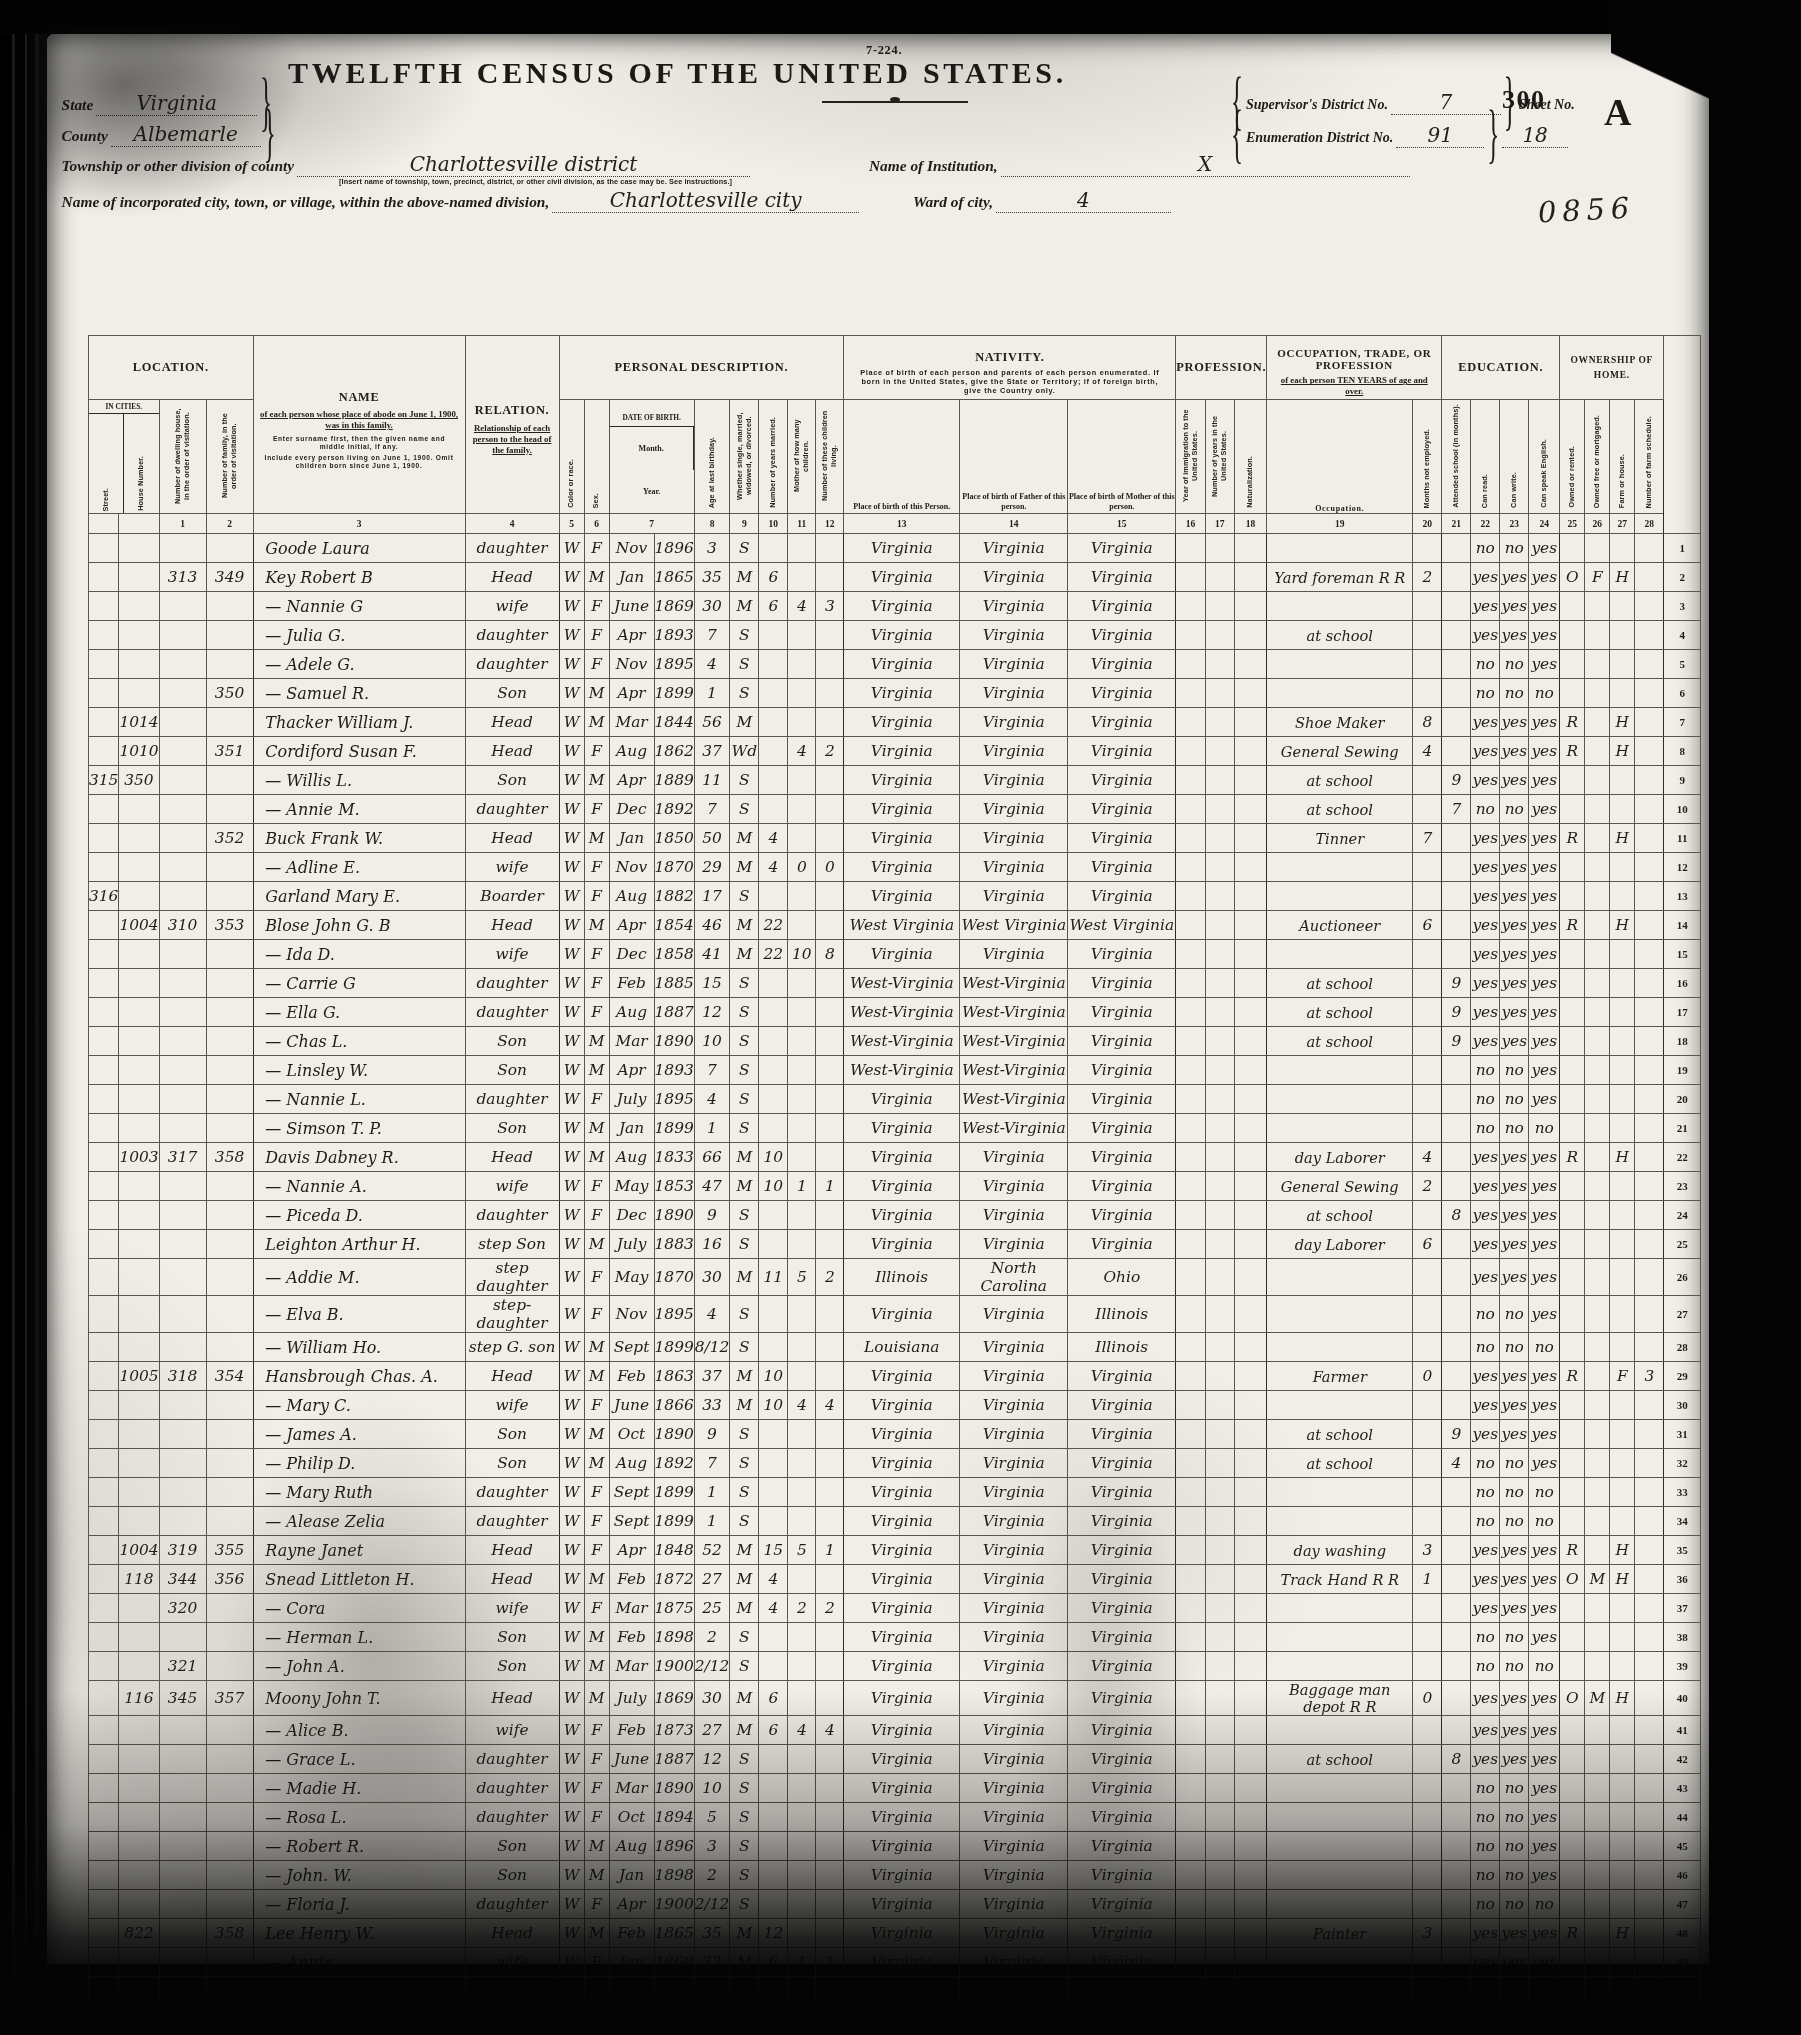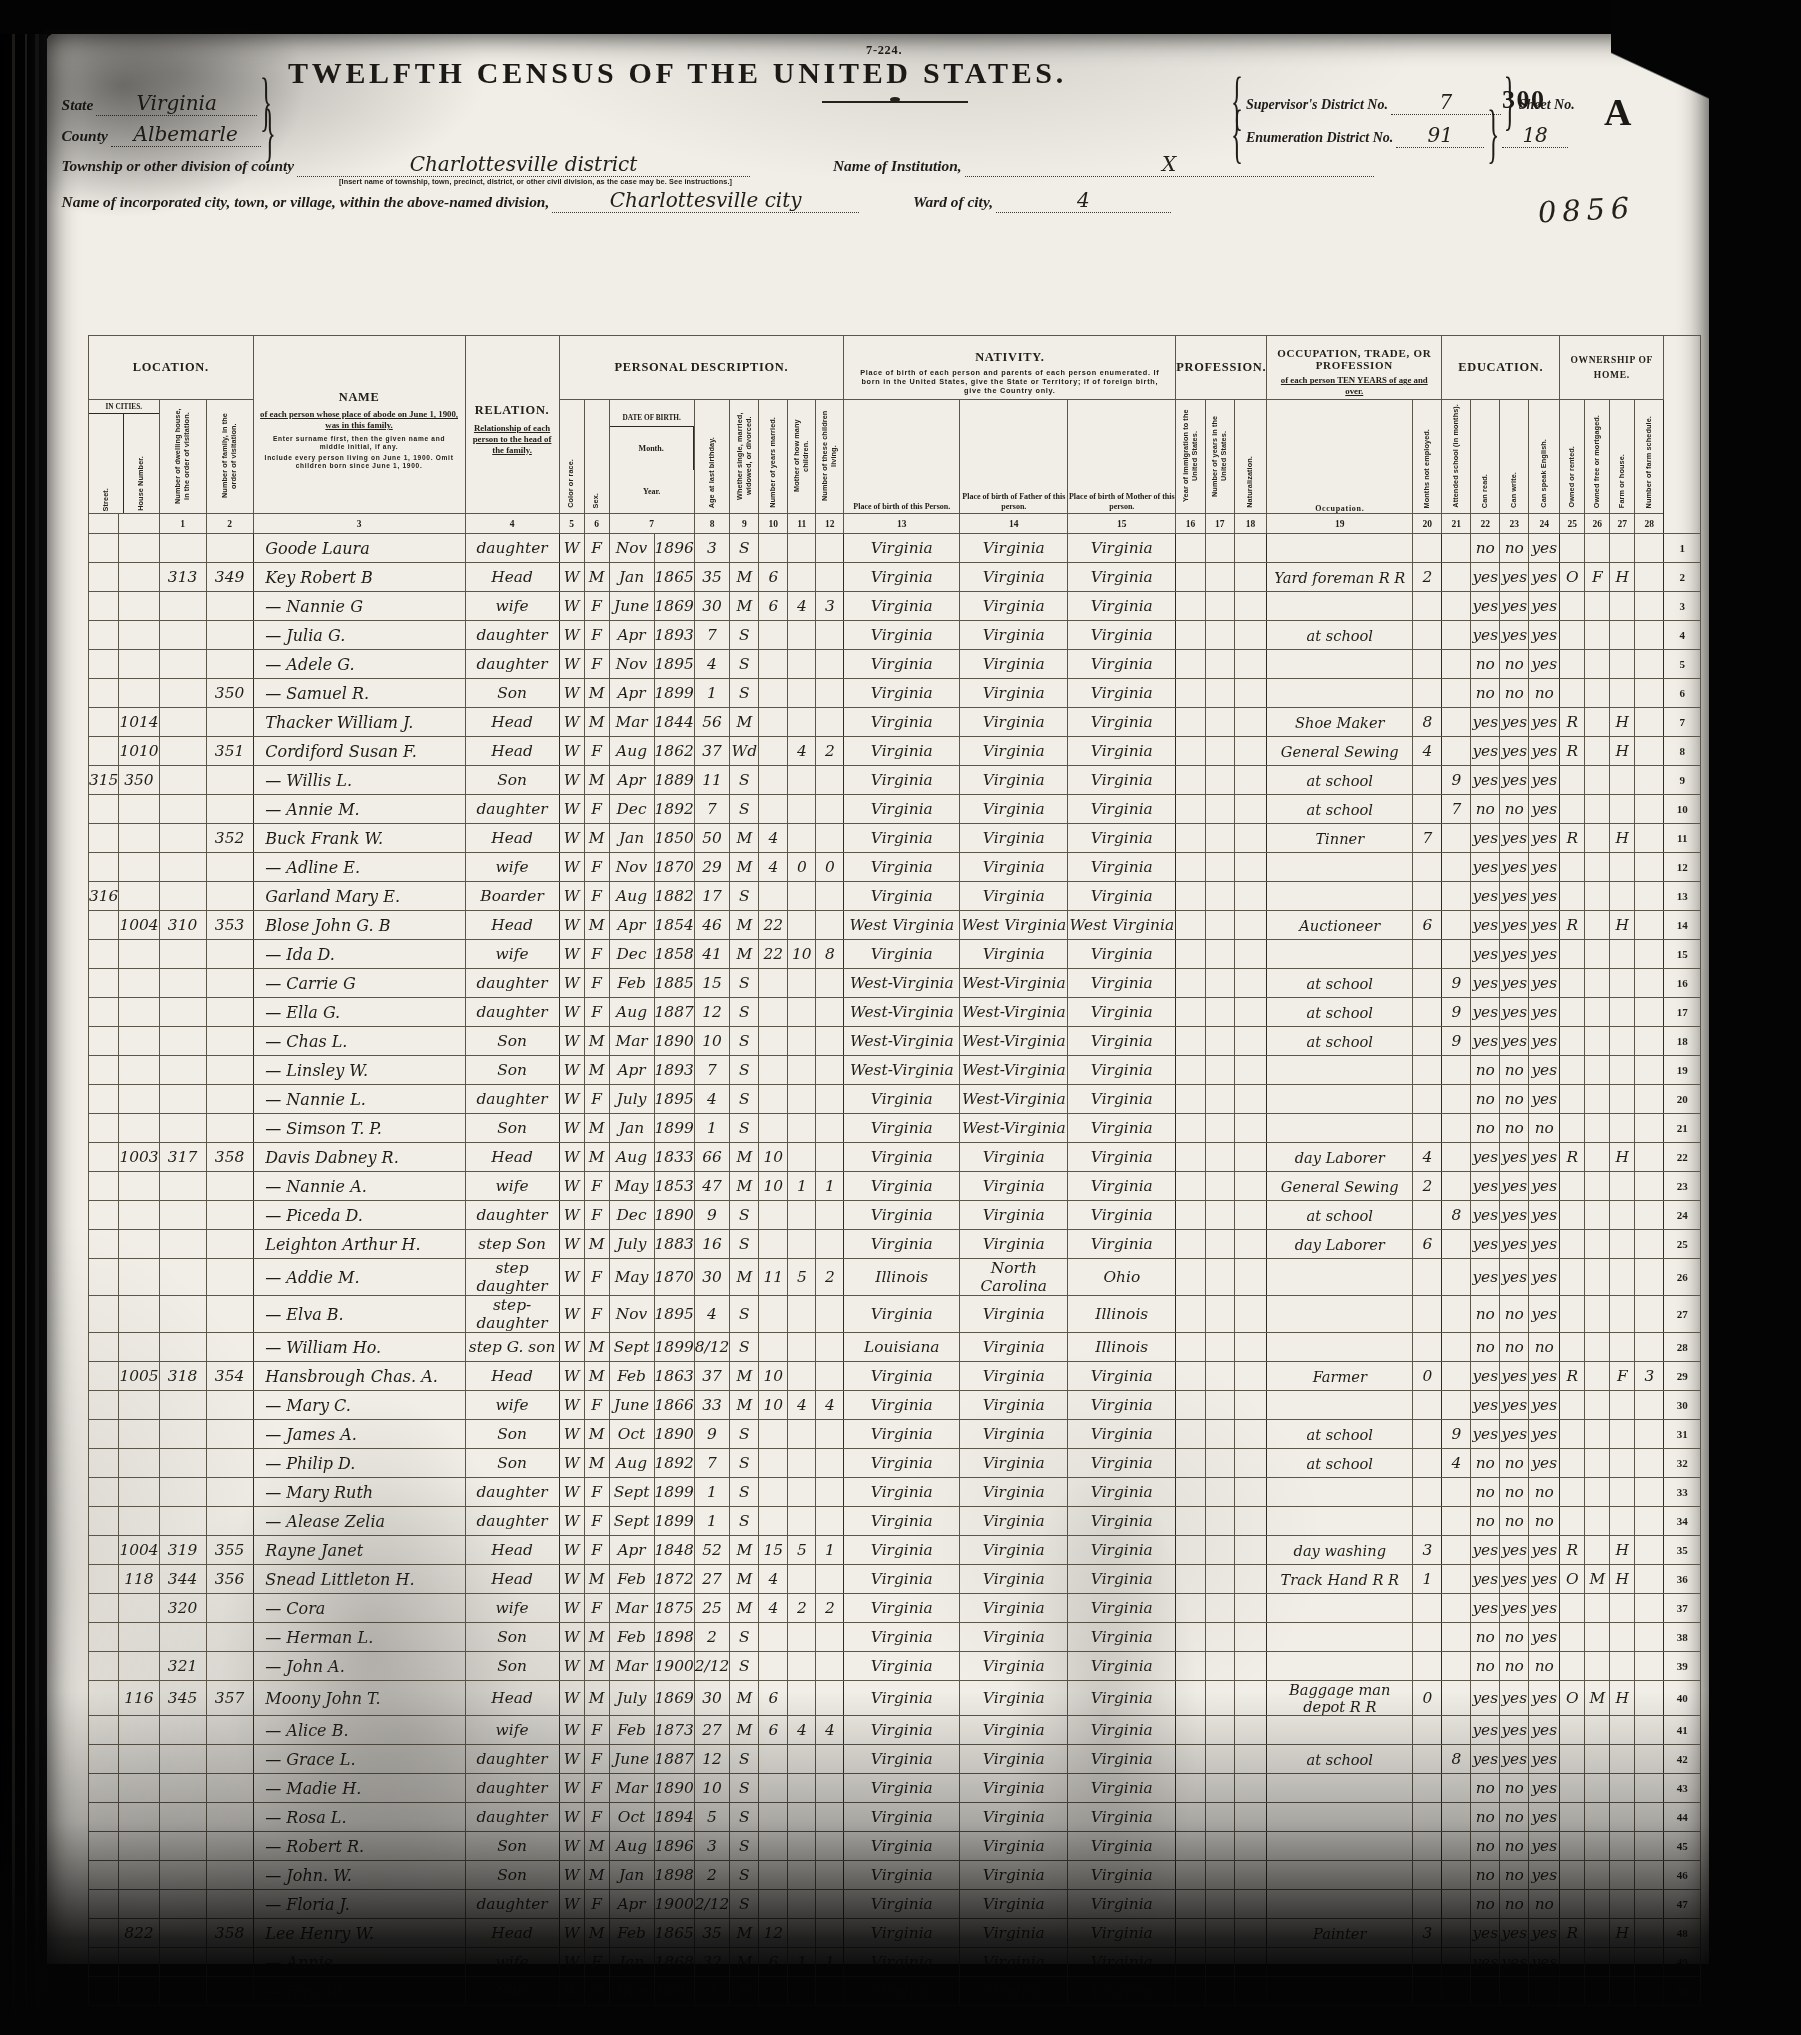--- a/index.html
+++ b/index.html
@@ -120,21 +120,21 @@
       <span class="brace">{</span>
       <span class="lab-sm">Enumeration District No.</span>
       <span class="blank" style="width:88px;"><span class="hw">91</span></span>
       <span class="brace">}</span>
       <span class="blank" style="width:66px;"><span class="hw">18</span></span>
     </div>
 
     <div class="ph" style="left:14.6px;top:118px;">
       <span class="lab">Township or other division of county</span>
       <span class="blank" style="width:453px;"><span class="hw">Charlottesville district</span></span>
-      <span class="lab" style="margin-left:80px;">Name of Institution,</span>
+      <span class="lab" style="margin-left:116px;">Name of Institution,</span>
       <span class="blank" style="width:409px;"><span class="hw">X</span></span>
     </div>
     <div class="ph fineprint" style="left:292px;top:143px;">[Insert name of township, town, precinct, district, or other civil division, as the case may be.  See instructions.]</div>
 
     <div class="ph" style="left:14.6px;top:154px;">
       <span class="lab">Name of incorporated city, town, or village, within the above-named division,</span>
       <span class="blank" style="width:307px;"><span class="hw">Charlottesville city</span></span>
       <span class="lab" style="margin-left:51px;">Ward of city,</span>
       <span class="blank" style="width:175px;"><span class="hw">4</span></span>
     </div>

